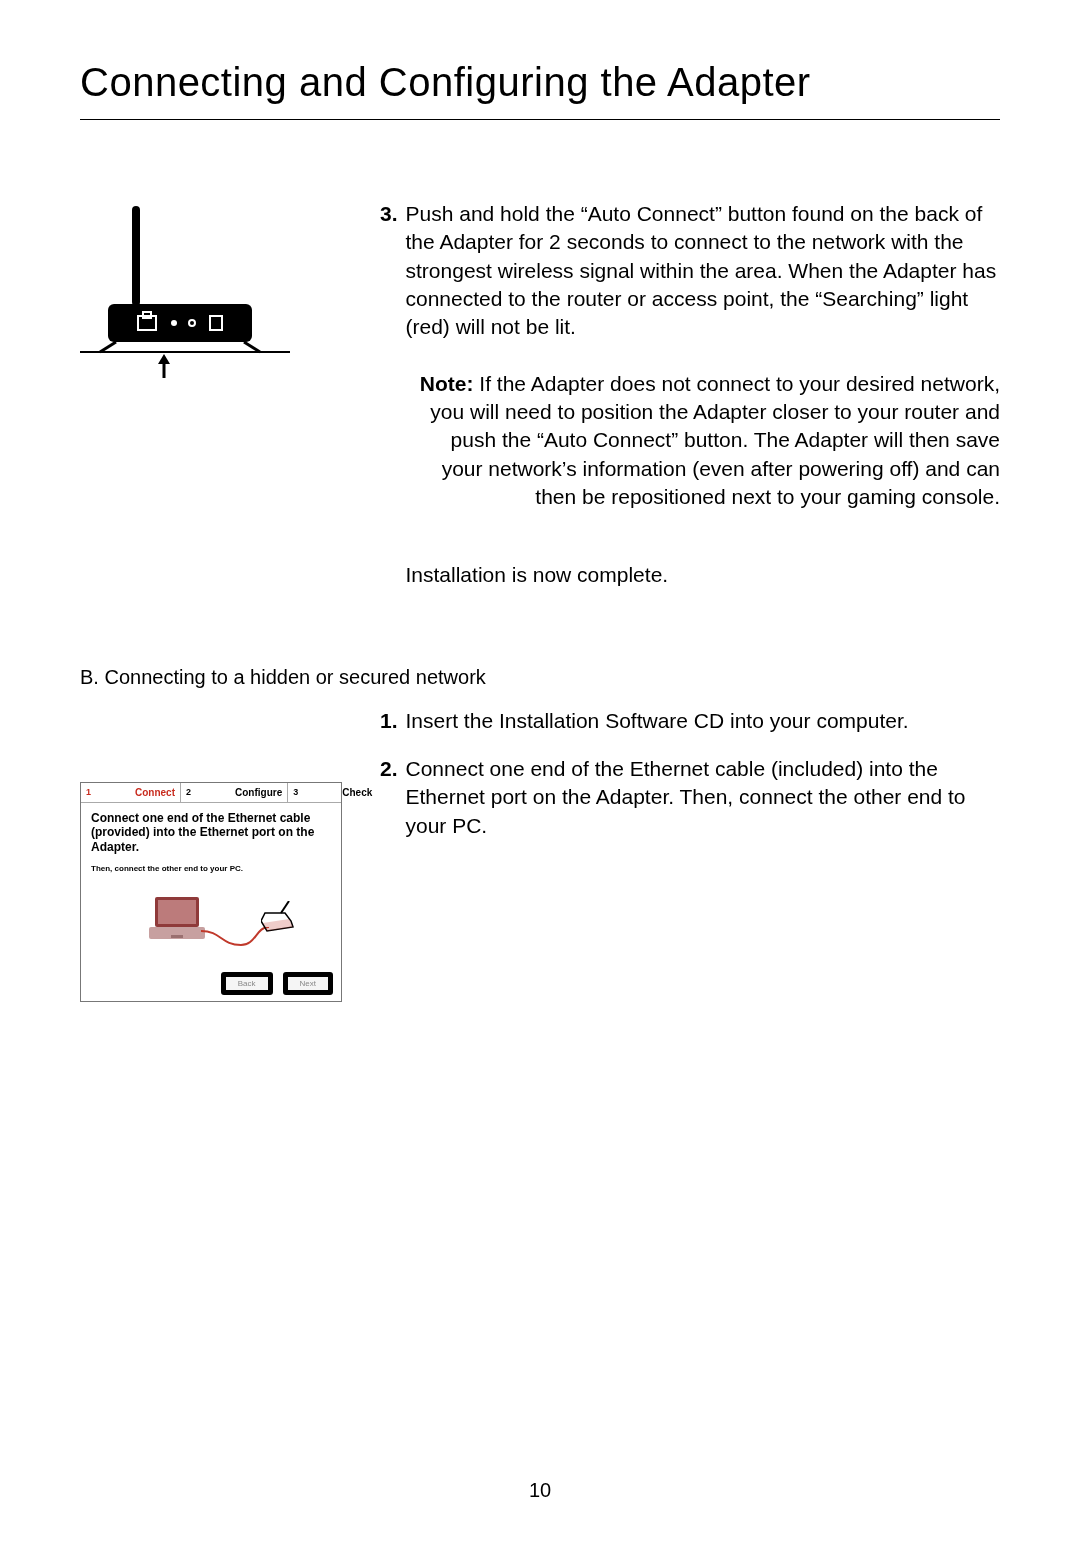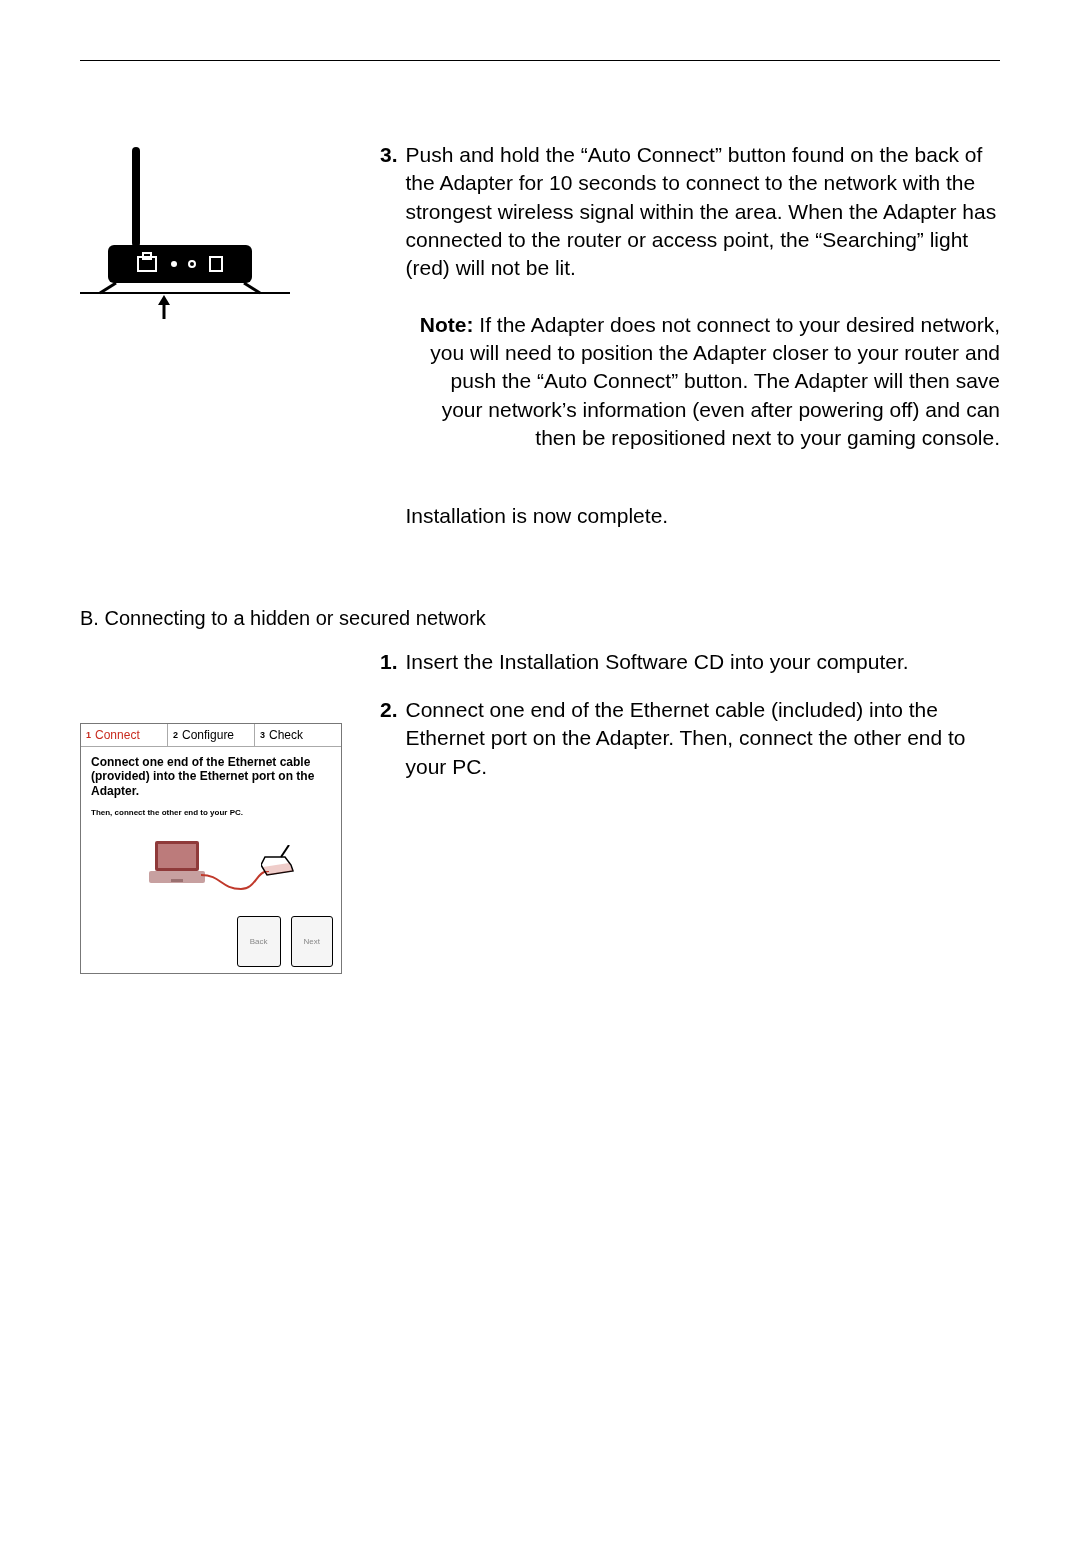--- a/index.html
+++ b/index.html
@@ -96,22 +96,23 @@
     gap: 4px;
   }
   .installer-tab:last-child {
     border-right: none;
   }
   .tab-num {
     font-weight: 700;
     font-size: 9px;
   }
   .tab-label {
-    font-weight: 400;
-    font-size: 12px;
+    font-weight: 700;
+    font-size: 10px;
+    margin-left: 40px;
   }
   .tab-active .tab-label,
   .tab-active .tab-num {
     color: #c82b1e;
   }
   .installer-body {
     padding: 8px 10px 6px 10px;
   }
   .installer-body .bodytext1 {
     font-weight: 700;
@@ -154,40 +155,41 @@
     height: 24px;
   }
   .installer-buttons {
     display: flex;
     justify-content: flex-end;
     gap: 10px;
     padding: 4px 8px 6px 8px;
   }
   .installer-btn {
     font-size: 8px;
-    padding: 20px 12px;
-    border: 1px solid #000000;
+    padding: 2px 12px;
+    border: 5px solid #000000;
     border-radius: 3px;
     background: #f5f5f5;
     color: #888;
   }
   .page-number {
     position: absolute;
     bottom: 40px;
     left: 0;
     width: 100%;
     text-align: center;
     font-size: 20px;
   }
 </style>
 </head>
 <body>
 
 <div class="page">
 
+  <h1 class="title">Connecting and Configuring the Adapter</h1>
   <hr class="title-rule">
 
   <div class="row">
     <div class="left-col">
       <div class="adapter-box">
         <svg class="adapter-svg" viewBox="0 0 210 175">
 
           <rect x="52" y="0" width="8" height="100" rx="4" fill="#000"></rect>
 
           <rect x="28" y="98" width="144" height="38" rx="6" fill="#000"></rect>
@@ -208,21 +210,21 @@
 
           <line x1="84" y1="172" x2="84" y2="152" stroke="#000" stroke-width="3"></line>
           <polygon points="84,148 78,158 90,158" fill="#000"></polygon>
         </svg>
       </div>
     </div>
     <div class="right-col">
       <div class="step">
         <div class="step-num">3.</div>
         <div class="step-text">
-          <span>Push and hold the “Auto Connect” button found on the back of the Adapter for 10 seconds to connect to the network with the strongest wireless signal within the area. When the Adapter has connected to the router or access point, the “Searching” light (red) will not be lit.</span>
+          <span>Push and hold the “Auto Connect” button found on the back of the Adapter for 2 seconds to connect to the network with the strongest wireless signal within the area. When the Adapter has connected to the router or access point, the “Searching” light (red) will not be lit.</span>
           <div class="note">
             <span class="note-label">Note:</span><span> If the Adapter does not connect to your desired network, you will need to position the Adapter closer to your router and push the “Auto Connect” button. The Adapter will then save your network’s information (even after powering off) and can then be repositioned next to your gaming console.</span>
           </div>
           <div class="install-complete">Installation is now complete.</div>
         </div>
       </div>
     </div>
   </div>
 
   <div class="section-b-heading">B.  Connecting to a hidden or secured network</div>
@@ -276,13 +278,14 @@
         <div class="step-num">1.</div>
         <div class="step-text">Insert the Installation Software CD into your computer.</div>
       </div>
       <div class="step">
         <div class="step-num">2.</div>
         <div class="step-text">Connect one end of the Ethernet cable (included) into the Ethernet port on the Adapter. Then, connect the other end to your PC.</div>
       </div>
     </div>
   </div>
 
+  <div class="page-number">10</div>
 </div>
 
 </body></html>

